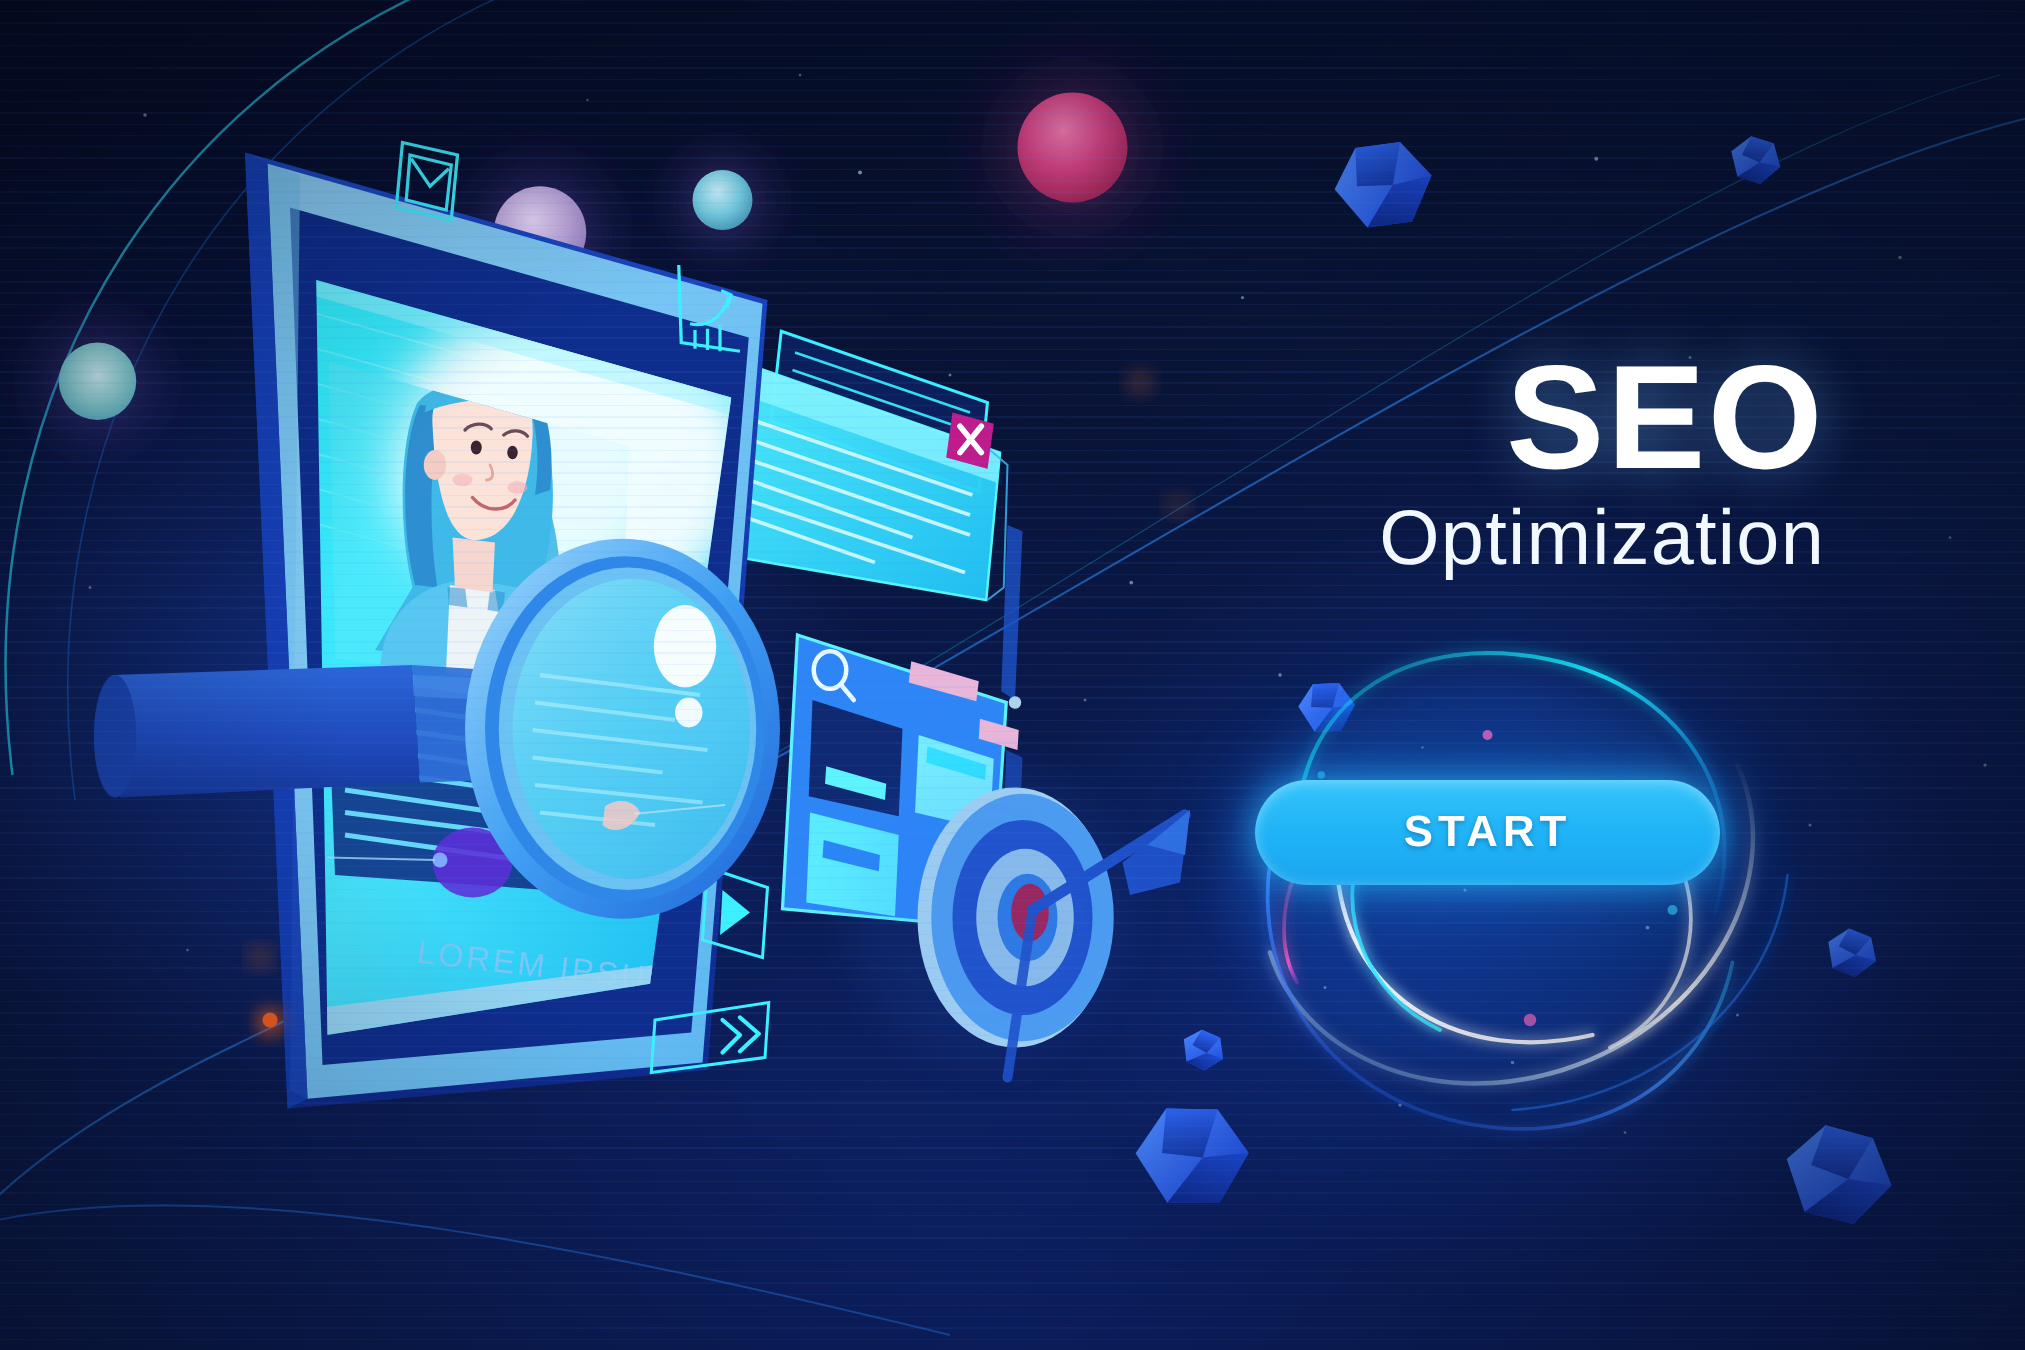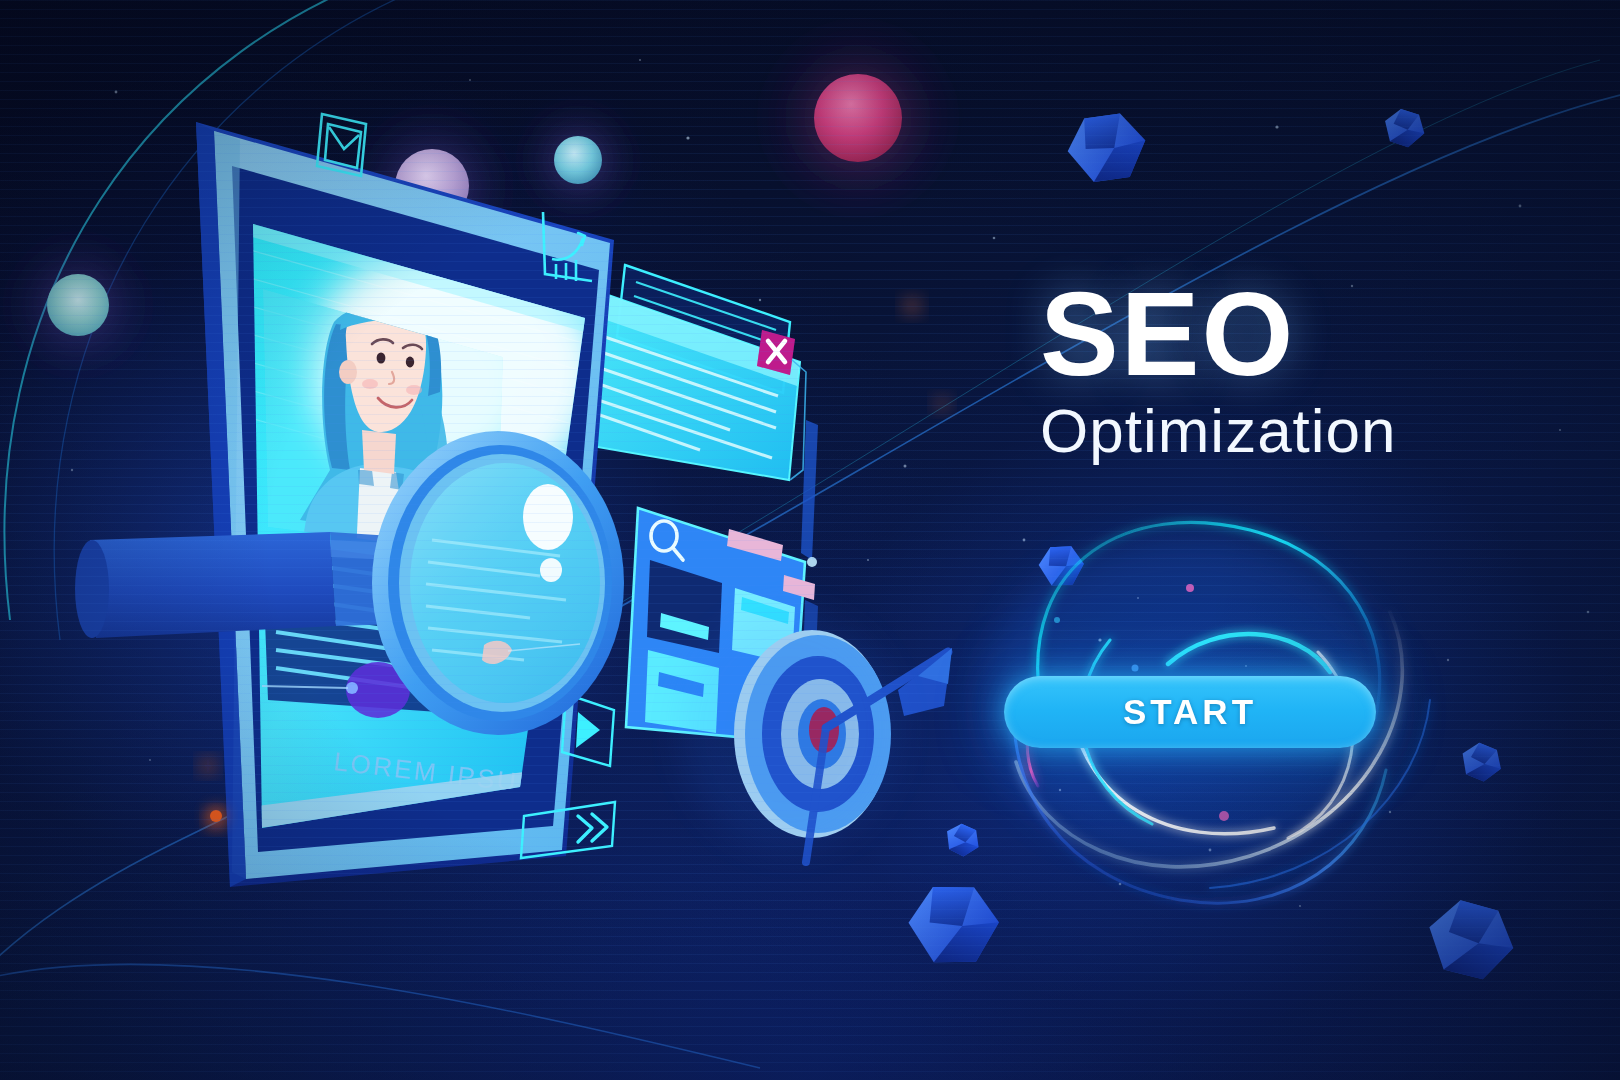--- a/index.html
+++ b/index.html
@@ -30,38 +30,38 @@
     background:radial-gradient(ellipse 1250px 900px at 46% 50%, rgba(0,0,0,0) 38%, rgba(3,7,24,.62) 100%);
     pointer-events:none;
   }
 
   .layer{position:absolute;inset:0;}
   svg.layer{overflow:visible;}
 
   
   #headline{
     position:absolute;left:1040px;top:278px;width:420px;
-    text-align:left;z-index:40;
+    text-align:right;z-index:40;
   }
   #seo-title{
     font-family:"Liberation Sans",sans-serif;
     font-weight:700;font-size:118px;line-height:.95;
     letter-spacing:2px;color:#ffffff;margin:0;
     text-shadow:0 0 42px rgba(120,190,255,.45);
   }
   #seo-sub{
     font-family:Liberation Sans, sans-serif;
     font-weight:300;font-size:62px;line-height:1.18;
     letter-spacing:1px;color:#f2f8ff;margin:4px 0 0 0;
   }
 
   
   #start-wrap{
-    position:absolute;left:1004px;top:676px;
-    width:372px;height:72px;z-index:45;
+    position:absolute;left:1004px;top:624px;
+    width:372px;height:84px;z-index:45;
   }
   #start-button{
     position:absolute;inset:0;
     border:0;cursor:pointer;
     border-radius:44px;
     background:linear-gradient(180deg,#36c4fb 0%,#20b4f6 48%,#1ba6ef 100%);
     box-shadow:
       0 0 28px rgba(40,180,250,.75),
       0 0 70px rgba(30,140,240,.48),
       inset 0 2px 10px rgba(190,240,255,.5);

